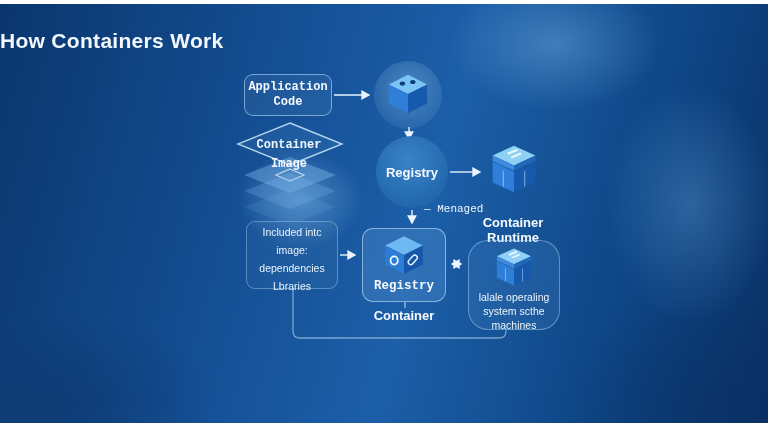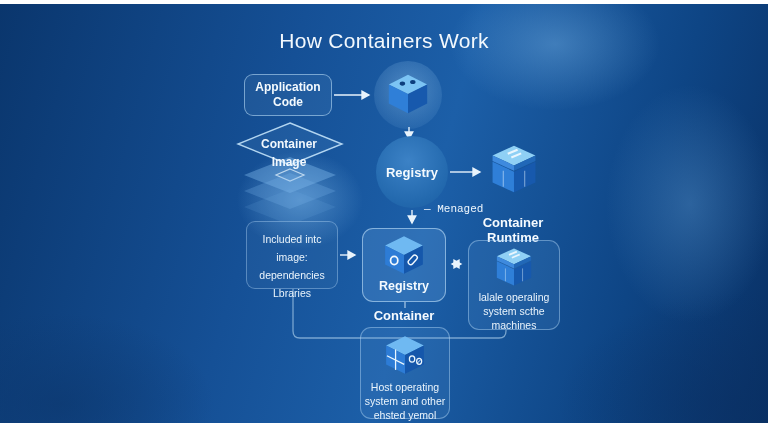--- a/index.html
+++ b/index.html
@@ -8,27 +8,27 @@
   .canvas{position:absolute;left:0;top:4px;width:768px;height:419px;overflow:hidden;
     background:
       radial-gradient(90px 70px at 300px 196px, rgba(125,185,235,.50), rgba(125,185,235,0) 70%),
       radial-gradient(150px 95px at 555px 40px, rgba(120,180,230,.42), rgba(120,180,230,0) 70%),
       radial-gradient(120px 170px at 690px 200px, rgba(95,155,210,.38), rgba(95,155,210,0) 70%),
       radial-gradient(220px 130px at 60px 400px, rgba(12,55,110,.65), rgba(12,55,110,0) 70%),
       radial-gradient(260px 160px at 740px 400px, rgba(10,48,100,.6), rgba(10,48,100,0) 70%),
       linear-gradient(105deg,#0a366d 0%,#155096 35%,#1c5fa8 55%,#0e4585 80%,#093064 100%);}
   .abs{position:absolute;}
   .pre{white-space:pre-line;}
-  .title{width:768px;text-align:center;top:29px;left:0;color:#f2f8fd;font-size:21px;font-weight:400;letter-spacing:.3px;}
+  .title{width:768px;top:29px;left:0;color:#f2f8fd;font-size:21px;font-weight:700;letter-spacing:.3px;}
   .nodebox{border:1px solid rgba(195,228,252,.55);border-radius:9px;background:rgba(190,225,250,.07);
     color:#f4fafe;text-align:center;box-sizing:border-box;}
   .panel{border:1px solid rgba(205,235,255,.55);border-radius:11px;background:rgba(120,178,236,.22);
     color:#f4fafe;text-align:center;box-sizing:border-box;}
-  .panel.dim{background:rgba(95,155,215,.16);border-color:rgba(190,225,250,.42);}
-  .lbl{font-size:12px;font-weight:600;line-height:1.25;}
+  .panel.dim{background:rgba(95,155,215,.16);border-color:rgba(190,225,250,.42);border-radius:20px;}
+  .lbl{font-size:12px;font-weight:600;line-height:1.25;font-family:Liberation Mono, monospace;}
   .small{font-size:10.5px;font-weight:400;line-height:1.32;color:#eaf4fc;text-align:center;}
   .cap{font-size:13px;font-weight:700;color:#f6fbff;text-align:center;}
   .glow-circle{border-radius:50%;background:radial-gradient(circle at 50% 42%, rgba(150,200,240,.42), rgba(150,200,240,.12) 70%, rgba(150,200,240,0) 100%);}
   .reg-circle{border-radius:50%;background:radial-gradient(circle at 45% 35%, #3c82c6, #2268ad 70%, #1c5d9f 100%);
     color:#f4fafe;display:flex;align-items:center;justify-content:center;font-size:13px;font-weight:600;}
   svg{display:block;}
   .z1{z-index:1;} .z2{z-index:2;} .z3{z-index:3;}
 </style>
 </head>
 <body>
@@ -97,21 +97,21 @@
     <polygon points="6,20 30,31 30,54 6,43" fill="#2f7fd8"></polygon>
     <polygon points="54,20 30,31 30,54 54,43" fill="#1759ad"></polygon>
     <line x1="18" y1="30" x2="18" y2="48" stroke="rgba(230,245,255,.5)" stroke-width="1.2"></line>
     <line x1="42" y1="30" x2="42" y2="48" stroke="rgba(230,245,255,.5)" stroke-width="1.2"></line>
   </svg>
   <div class="abs cap pre z2" style="left:470px;top:200px;width:86px;">
     <span>Container
 Runtime</span>
   </div>
 
-  <div class="abs nodebox z2" style="left:246px;top:221px;width:92px;height:68px;padding-top:7px;background:rgba(170,215,245,.05);border-color:rgba(180,215,245,.4);">
+  <div class="abs nodebox z2" style="left:246px;top:221px;width:92px;height:68px;background:rgba(170,215,245,.05);border-color:rgba(180,215,245,.4);">
     <span class="small pre">Included intc
 image:
 dependencies
 Lbraries</span>
   </div>
 
   <div class="abs panel z2" style="left:362px;top:228px;width:84px;height:74px;">
     <svg width="48" height="44" viewBox="0 0 60 56" style="margin:4px auto 0;">
       <polygon points="30,4 54,16 30,28 6,16" fill="#6fb9f2"></polygon>
       <polygon points="6,16 30,28 30,52 6,40" fill="#2d7cd6"></polygon>
@@ -135,29 +135,14 @@
       <polygon points="6,20 30,31 30,54 6,43" fill="#2f7fd8"></polygon>
       <polygon points="54,20 30,31 30,54 54,43" fill="#1759ad"></polygon>
       <line x1="18" y1="30" x2="18" y2="48" stroke="rgba(230,245,255,.5)" stroke-width="1.2"></line>
       <line x1="42" y1="30" x2="42" y2="48" stroke="rgba(230,245,255,.5)" stroke-width="1.2"></line>
     </svg>
     <div class="small pre" style="margin-top:4px;">lalale operaling
 system scthe
 machines</div>
   </div>
 
-  <div class="abs panel dim z2" style="left:360px;top:327px;width:90px;height:92px;">
-    <svg width="48" height="44" viewBox="0 0 60 56" style="margin:5px auto 0;">
-      <polygon points="30,4 54,16 30,28 6,16" fill="#6fb9f2"></polygon>
-      <polygon points="6,16 30,28 30,52 6,40" fill="#2d7cd6"></polygon>
-      <polygon points="54,16 30,28 30,52 54,40" fill="#1557ab"></polygon>
-      <line x1="18" y1="21" x2="18" y2="47" stroke="#eaf6fe" stroke-width="1.6"></line>
-      <line x1="7" y1="29" x2="29" y2="40" stroke="#eaf6fe" stroke-width="1.6"></line>
-      <ellipse cx="39" cy="33" rx="3.4" ry="4" fill="none" stroke="#eaf6fe" stroke-width="1.6"></ellipse>
-      <ellipse cx="48" cy="36" rx="3.2" ry="3.8" fill="none" stroke="#eaf6fe" stroke-width="1.6"></ellipse>
-      <line x1="45.5" y1="38.5" x2="50.5" y2="33.5" stroke="#eaf6fe" stroke-width="1.2"></line>
-    </svg>
-    <div class="small pre" style="margin-top:4px;">Host operating
-system and other
-ehsted yemol</div>
-  </div>
 
 </div>
 
 </body></html>

